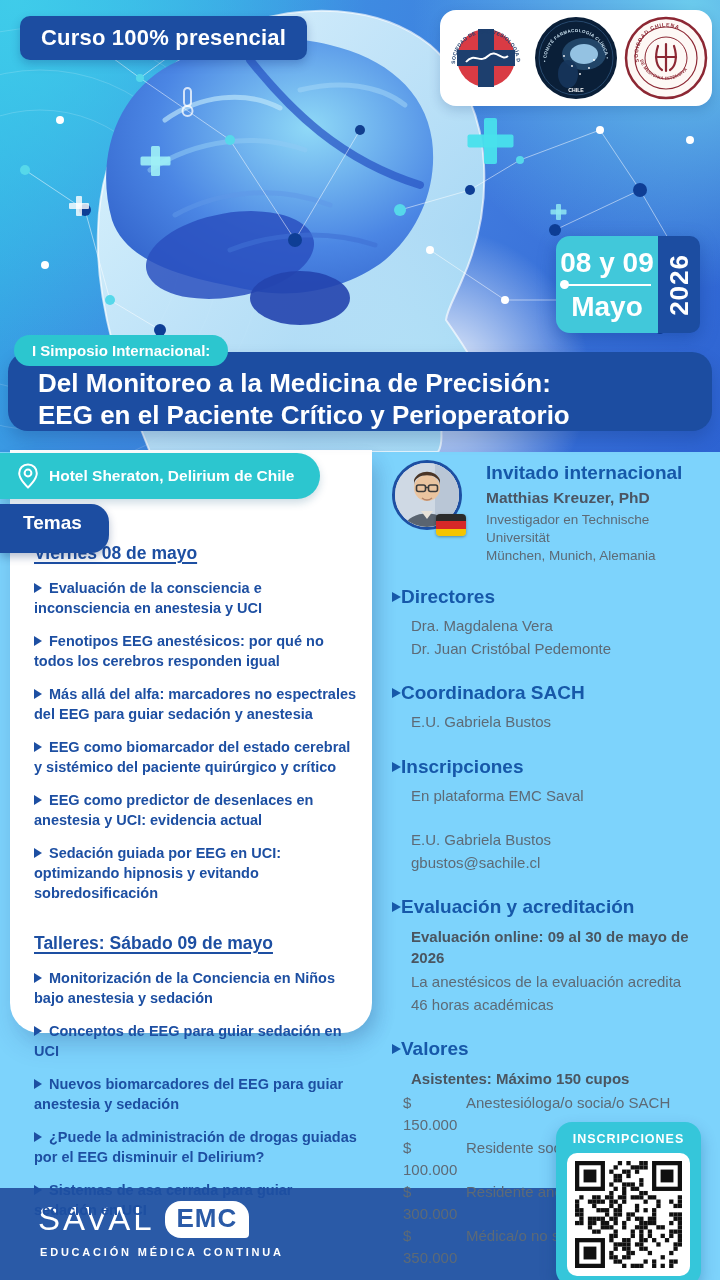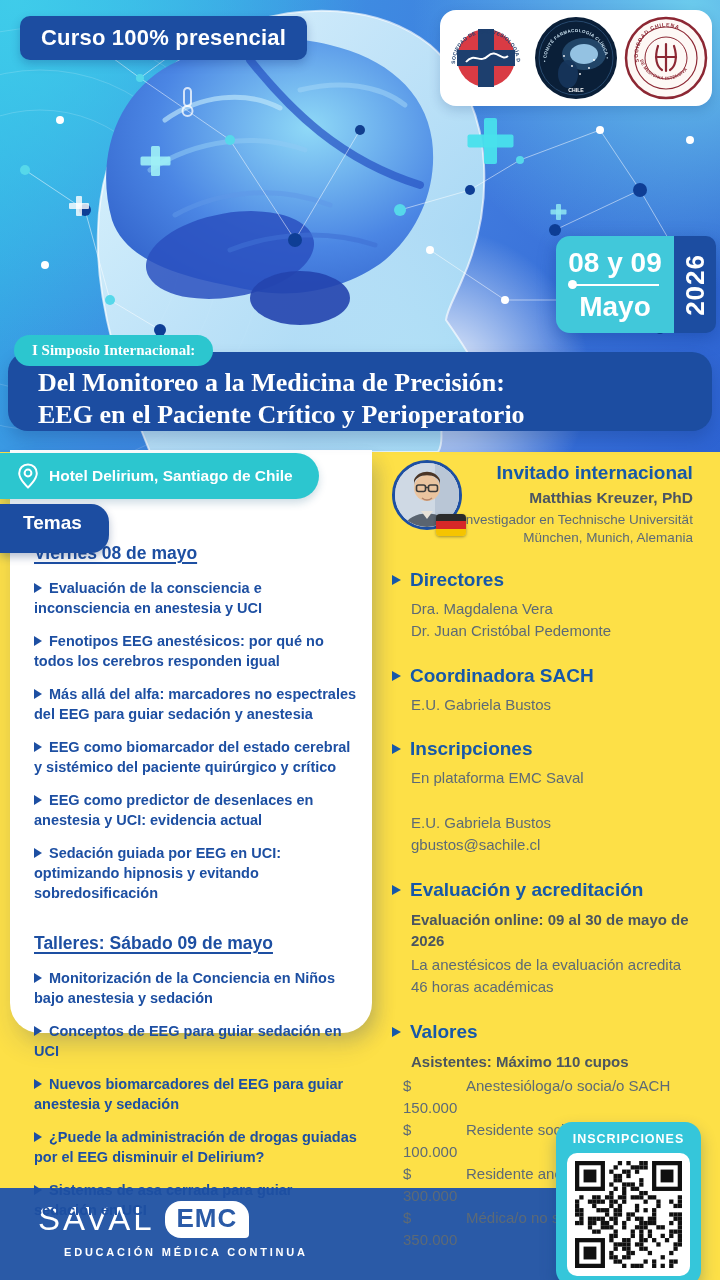--- a/index.html
+++ b/index.html
@@ -1,16 +1,16 @@
 <!DOCTYPE html>
 <html><head>
 <meta charset="utf-8">
 <style>
   html,body{margin:0;padding:0;background:#e9edf2;}
-  .page{position:relative;width:720px;height:1280px;overflow:hidden;background:#fde047;
+  .page{position:relative;width:720px;height:1280px;overflow:hidden;background:#7dd3fc;
         font-family:"Liberation Sans","DejaVu Sans",sans-serif;margin:0 auto;}
 
   
   .hero{position:absolute;left:0;top:0;width:720px;height:452px;
     background:
       radial-gradient(circle at 61% 84%, rgba(255,255,255,.95) 0%, rgba(255,255,255,0) 26%),
       radial-gradient(circle at 96% 2%, rgba(120,226,242,.8) 0%, rgba(120,226,242,0) 34%),
       radial-gradient(circle at 2% 0%, rgba(64,205,234,.95) 0%, rgba(64,205,234,0) 42%),
       linear-gradient(118deg,#2fb6e6 0%,#3e8de2 35%,#3f79dd 62%,#2d63d2 100%);}
   .hero-art{position:absolute;left:0;top:0;}
@@ -18,32 +18,32 @@
   .course-badge{position:absolute;left:20px;top:16px;background:#1c4da1;color:#fff;
     font-size:22px;font-weight:bold;padding:9px 21px;border-radius:10px;letter-spacing:.2px;
     box-shadow:0 4px 10px rgba(10,40,110,.25);}
 
   .logos-panel{position:absolute;left:440px;top:10px;width:272px;height:96px;background:#fff;
     border-radius:16px;display:flex;align-items:center;justify-content:center;gap:6px;
     box-shadow:0 4px 12px rgba(10,40,110,.18);}
 
   
   .date-badge{position:absolute;left:556px;top:236px;display:flex;filter:drop-shadow(0 5px 9px rgba(0,40,120,.3));}
-  .date-main{width:118px;height:97px;background:#41c8da;border-radius:14px 0 0 14px;color:#fff;
+  .date-main{width:102px;height:97px;background:#41c8da;border-radius:14px 0 0 14px;color:#fff;
     display:flex;flex-direction:column;justify-content:center;align-items:center;}
   .date-days,.date-month{font-size:28px;font-weight:bold;line-height:1;}
   .date-sep{width:88px;height:2px;background:#fff;margin:7px 0;position:relative;}
   .date-sep::before{content:"";position:absolute;left:-3px;top:-3.5px;width:9px;height:9px;border-radius:50%;background:#fff;}
   .date-year{width:42px;height:97px;background:#1c4da1;border-radius:0 10px 10px 0;color:#fff;
     display:flex;align-items:center;justify-content:center;}
   .date-year span{writing-mode:vertical-rl;transform:rotate(180deg);font-size:26px;font-weight:bold;letter-spacing:1px;}
 
   
   .title-banner{position:absolute;left:8px;top:352px;width:704px;height:79px;background:#1c4da1;
-    border-radius:20px;z-index:3;box-shadow:0 8px 16px rgba(10,40,100,.22);font-family:Liberation Serif, serif;}
+    border-radius:20px;z-index:3;box-shadow:0 8px 16px rgba(10,40,100,.22);}
   .kicker-pill{position:absolute;left:6px;top:-17px;background:#2cc6cf;color:#fff;font-size:15px;
     font-weight:bold;padding:7px 18px;border-radius:17px;}
   .title-l1{margin:15px 0 0 30px;color:#fff;font-size:26px;font-weight:bold;line-height:32px;}
   .title-l2{margin:0 0 0 30px;color:#fff;font-size:26px;font-weight:bold;line-height:32px;}
 
   .location-pill{position:absolute;left:0;top:453px;height:46px;background:#2cc6cf;color:#fff;
     border-radius:0 24px 24px 0;display:flex;align-items:center;gap:11px;padding:0 26px 0 18px;
     font-size:15.5px;font-weight:bold;z-index:4;box-shadow:0 4px 9px rgba(10,80,120,.2);}
 
   
@@ -57,51 +57,51 @@
   .day-heading{font-size:17.5px;font-weight:bold;color:#1d4fa2;text-decoration:underline;
     text-decoration-thickness:2px;text-underline-offset:3px;margin:0 0 14px 0;}
   .day-heading.second{margin-top:30px;}
   ul.topics{list-style:none;margin:0;padding:0;}
   li.topic{font-size:14.5px;font-weight:bold;color:#1d4fa2;line-height:1.38;margin:0 0 13px 0;}
   .tri{display:inline-block;width:0;height:0;border-style:solid;border-width:5px 0 5px 8.5px;
     border-color:transparent transparent transparent #1d4fa2;margin-right:7px;}
 
   
   .right-col{position:absolute;left:392px;top:460px;width:322px;z-index:2;}
-  .guest{display:flex;gap:0;text-align:right;}
+  .guest{display:flex;gap:24px;}
   .avatar-wrap{position:relative;width:70px;height:70px;flex:none;}
   .avatar{width:64px;height:64px;border-radius:50%;border:3px solid #1d4fa2;overflow:hidden;background:#d8e0e8;}
   .flag{position:absolute;right:-4px;bottom:-6px;width:30px;height:22px;border-radius:4px;
     background:linear-gradient(180deg,#2b2b2b 0 33%,#d62828 33% 66%,#f5c400 66% 100%);
     box-shadow:0 1px 3px rgba(0,0,0,.35);}
   .guest-title{color:#1658a9;font-size:19px;font-weight:bold;margin:2px 0 5px;}
   .guest-name{color:#4b5563;font-size:15.5px;font-weight:bold;margin-bottom:4px;}
   .guest-line{color:#5d6a76;font-size:13.5px;line-height:1.32;}
 
   .info-sec{margin-top:22px;}
-  .sec-head{display:flex;align-items:center;gap:9px;color:#1658a9;font-size:19px;font-weight:bold;}
+  .sec-head{display:flex;align-items:center;color:#1658a9;font-size:19px;font-weight:bold;}
   .tri.blue{border-left-color:#1658a9;margin-right:0;border-width:5.5px 0 5.5px 9px;}
   .sec-lines{margin:7px 0 0 19px;color:#5d6a76;font-size:15px;line-height:1.5;}
   .bold-line{margin:8px 0 3px 19px;color:#4a5560;font-size:15px;font-weight:bold;line-height:1.4;}
   .price-row{display:flex;margin-left:11px;font-size:15px;color:#5d6a76;line-height:1.47;}
   .price{width:63px;flex:none;}
 
   
   .qr-box{position:absolute;left:556px;top:1122px;width:145px;height:164px;background:#35c6da;
     border-radius:16px;z-index:6;box-shadow:0 8px 16px rgba(0,60,120,.3);}
   .qr-label{color:#fff;font-weight:bold;font-size:12.5px;letter-spacing:1px;text-align:center;margin-top:10px;}
   .qr-white{position:absolute;left:11px;top:31px;width:123px;height:123px;background:#fff;border-radius:10px;
     display:flex;align-items:center;justify-content:center;}
 
   .footer{position:absolute;left:0;top:1188px;width:612px;height:92px;background:#2a5aa7;z-index:1;padding-left:42px;}
   .brand-row{position:absolute;left:38px;top:12px;display:flex;align-items:center;gap:10px;}
   .brand-saval{color:#fff;font-size:33px;letter-spacing:3px;font-weight:normal;}
   .brand-emc{background:#fff;color:#2a5aa7;font-weight:bold;font-size:26px;padding:2px 12px 4px;
     border-radius:16px 16px 4px 16px;letter-spacing:1px;}
-  .tagline{position:absolute;left:40px;top:58px;color:#fff;font-size:11px;font-weight:bold;letter-spacing:2.8px;margin-left:24px;}
+  .tagline{position:absolute;left:40px;top:58px;color:#fff;font-size:11px;font-weight:bold;letter-spacing:2.8px;}
 </style>
 </head>
 <body>
 
 <div class="page">
 
   <div class="hero">
     <svg class="hero-art" width="720" height="452" viewBox="0 0 720 452">
       <defs>
         <linearGradient id="gHead" x1="0" y1="0" x2="1" y2="1">
@@ -277,21 +277,21 @@
     <div class="kicker-pill">I Simposio Internacional:</div>
     <div class="title-l1">Del Monitoreo a la Medicina de Precisión:</div>
     <div class="title-l2">EEG en el Paciente Crítico y Perioperatorio</div>
   </div>
 
   <div class="location-pill">
     <svg width="20" height="26" viewBox="0 0 20 26">
       <path d="M10 1.5 C4.8 1.5 1.2 5.4 1.2 10.2 C1.2 16.4 10 24.5 10 24.5 C10 24.5 18.8 16.4 18.8 10.2 C18.8 5.4 15.2 1.5 10 1.5 Z" fill="none" stroke="#ffffff" stroke-width="2"></path>
       <circle cx="10" cy="10" r="3.4" fill="none" stroke="#ffffff" stroke-width="2"></circle>
     </svg>
-    <span>Hotel Delirium, Santiago de Chile</span>
+    <span>Hotel Sheraton, Delirium de Chile</span>
   </div>
 
   <div class="card">
     <div class="card-inner">
       <div class="day-heading">Viernes 08 de mayo</div>
       <ul class="topics">
 
           <li class="topic"><span class="tri"></span><span>Evaluación de la consciencia e inconsciencia en anestesia y UCI</span></li>
 
           <li class="topic"><span class="tri"></span><span>Fenotipos EEG anestésicos: por qué no todos los cerebros responden igual</span></li>
@@ -399,21 +399,21 @@
         <div>La anestésicos de la evaluación acredita</div>
         <div>46 horas académicas</div>
       </div>
     </div>
 
     <div class="info-sec">
       <div class="sec-head">
           <span class="tri blue"></span>
           <span>Valores</span>
         </div>
-      <div class="bold-line">Asistentes: Máximo 110 cupos</div>
+      <div class="bold-line">Asistentes: Máximo 150 cupos</div>
       <div>
 
           <div class="price-row">
             <span class="price">$ 150.000</span>
             <span class="plabel">Anestesióloga/o socia/o SACH</span>
           </div>
 
           <div class="price-row">
             <span class="price">$ 100.000</span>
             <span class="plabel">Residente socia/o SACH</span>

